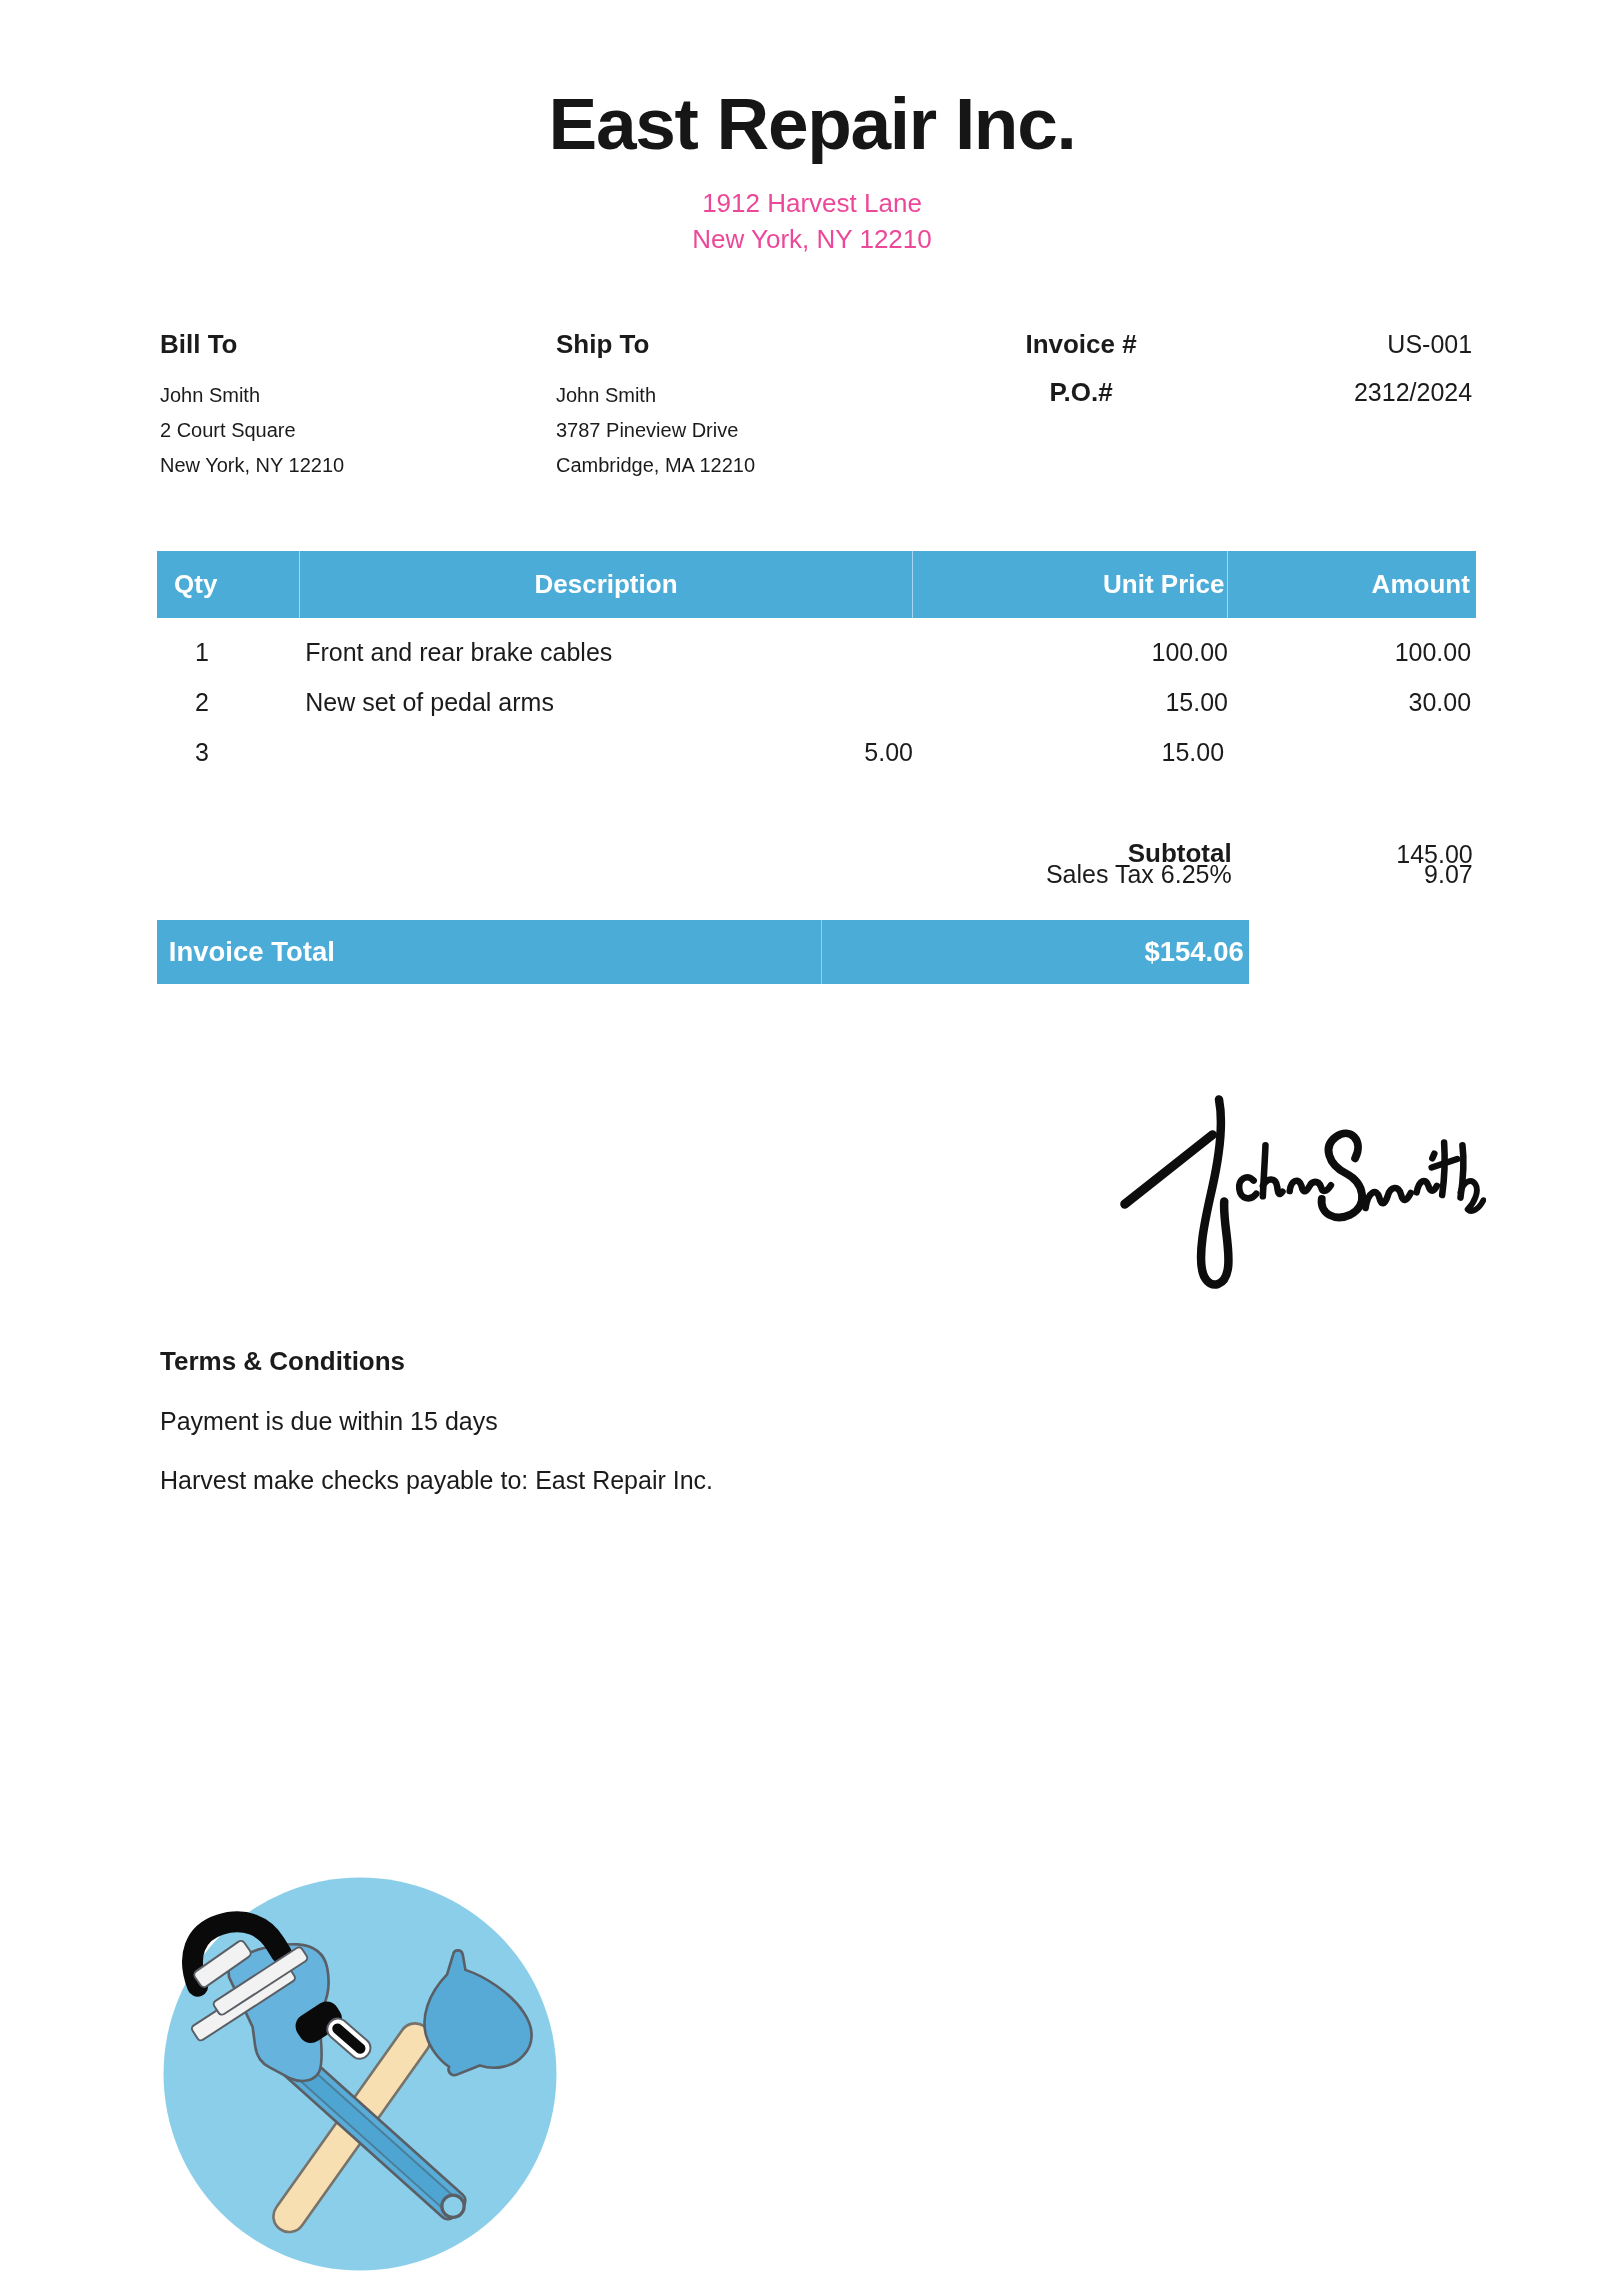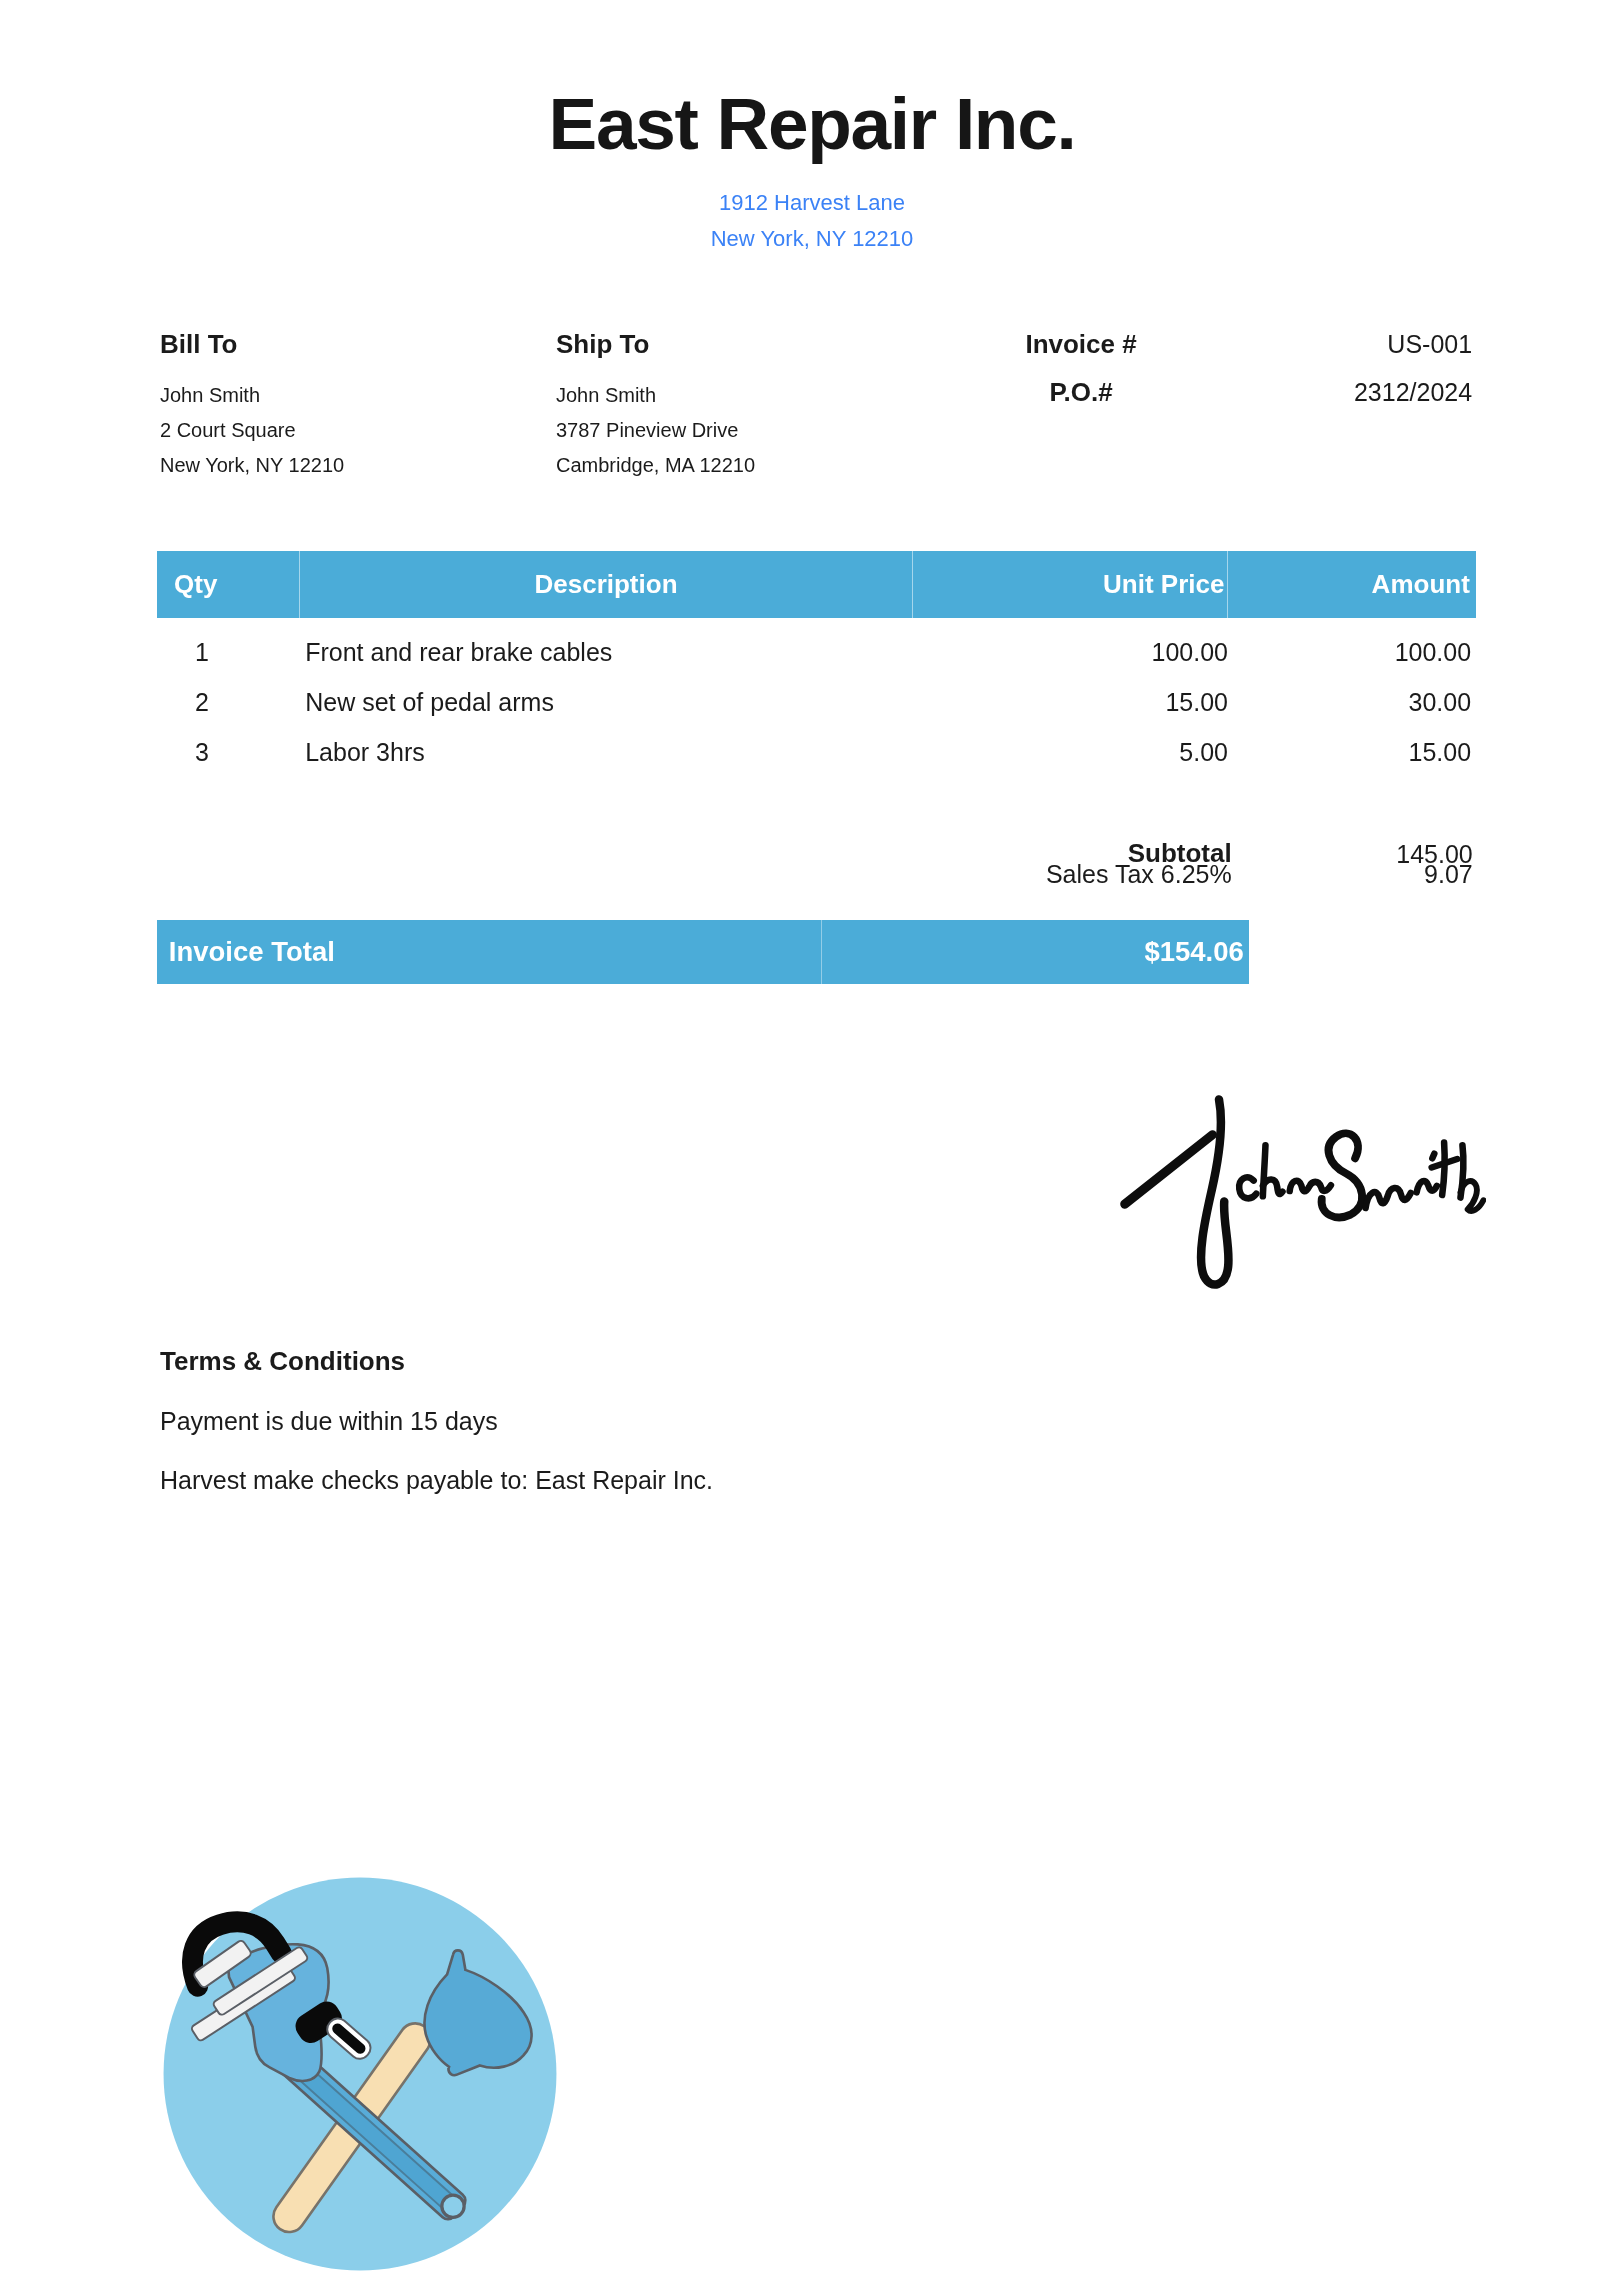--- a/index.html
+++ b/index.html
@@ -7,21 +7,21 @@
     position:relative; width:1624px; height:2295px; background:#ffffff;
     font-family:"Liberation Sans", sans-serif; color:#1b1b1b; overflow:hidden;
   }
   
   .company-name {
     position:absolute; top:82px; left:0; width:100%; text-align:center;
     font-size:73px; font-weight:bold; letter-spacing:-1.3px; color:#161616;
   }
   .company-address {
     position:absolute; top:185px; left:0; width:100%; text-align:center;
-    font-size:22px; line-height:36px; color:#3b82f6;
+    font-size:26px; line-height:36px; color:#ec4899;
   }
   
   .party { position:absolute; top:329px; }
   .party.bill { left:160px; }
   .party.ship { left:556px; }
   .party-label { font-size:26px; font-weight:bold; margin:0 0 18.3px 0; }
   .party-lines { font-size:20px; line-height:35px; }
   .meta { position:absolute; top:329px; left:916px; right:148px; }
   .meta-row { display:flex; align-items:baseline; margin-bottom:17px; }
   .meta-label { flex:1; text-align:center; font-size:26px; font-weight:bold; }
@@ -124,21 +124,20 @@
         <div class="c-amt">100.00</div>
       </div>
       <div class="trow">
         <div class="c-qty">2</div>
         <div class="c-desc">New set of pedal arms</div>
         <div class="c-unit">15.00</div>
         <div class="c-amt">30.00</div>
       </div>
       <div class="trow">
         <div class="c-qty">3</div>
-        <div class="c-desc">Labor 3hrs</div>
         <div class="c-unit">5.00</div>
         <div class="c-amt">15.00</div>
       </div>
     </div>
   </div>
 
   <div class="sumrow subtotal">
     <div class="sum-label">Subtotal</div>
     <div class="sum-value">145.00</div>
   </div>

